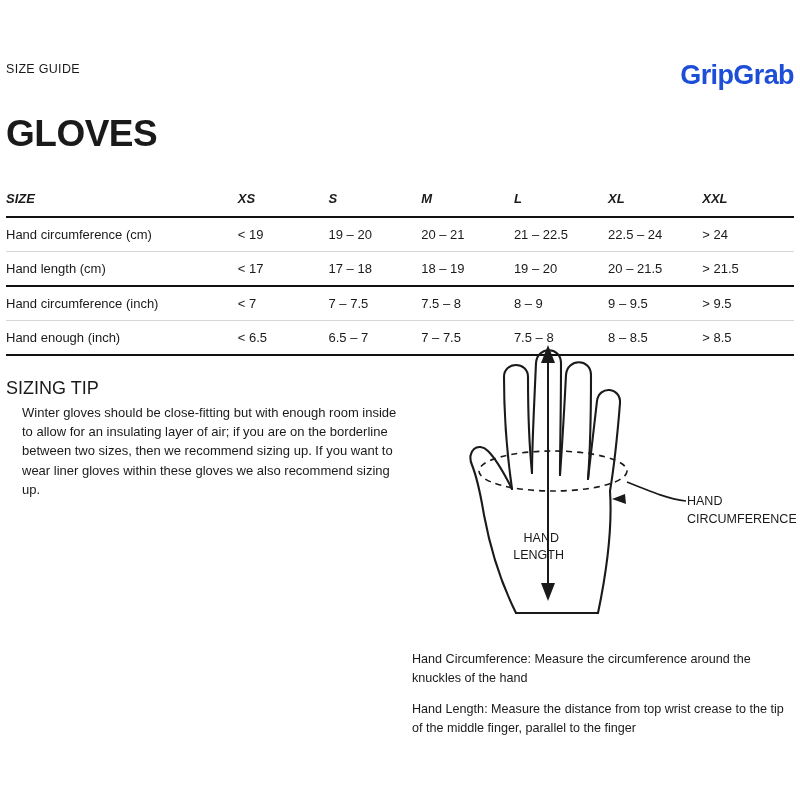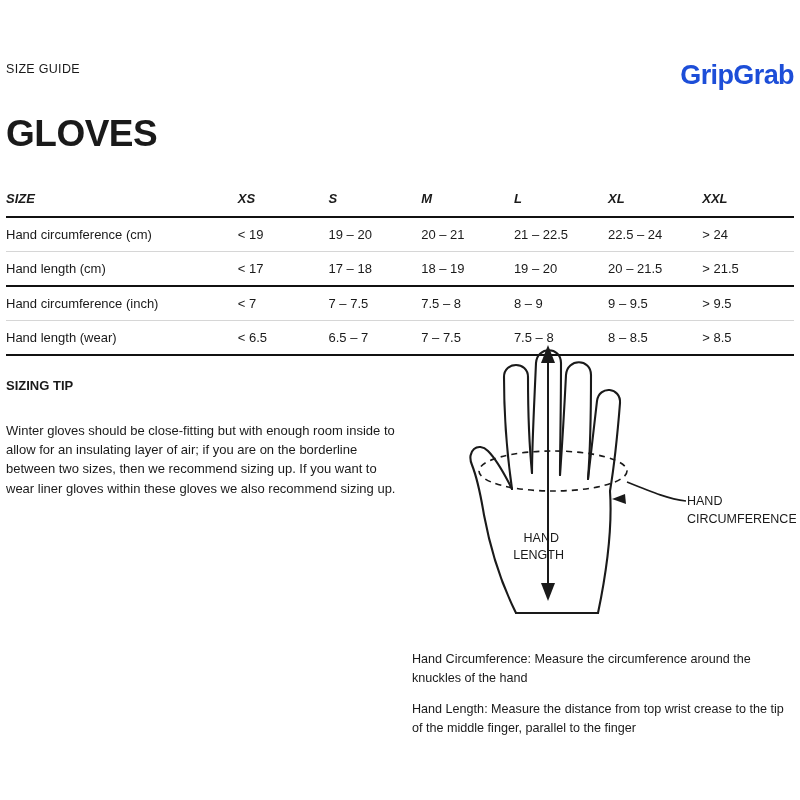--- a/index.html
+++ b/index.html
@@ -73,28 +73,29 @@
     border-bottom: 2px solid #111;
   }
   table.size-table tbody tr:last-child {
     border-bottom: 2px solid #111;
   }
   .col-label { width: 244px; }
   .col-size  { width: 100px; }
   
   .tip-wrap { margin-top: 22px; width: 400px; }
   .tip-title {
-    font-size: 13px;
-    font-weight: 700;
-    margin-bottom: 28px;
+    font-size: 18px;
+    font-weight: 400;
+    margin-bottom: 4px;
   }
   .tip-body {
     font-size: 13px;
     line-height: 1.48;
     color: #1a1a1a;
+    margin-left: 16px;
   }
   
   .figure {
     position: absolute;
     left: 404px;
     top: 333px;
     width: 392px;
     height: 420px;
   }
   .fig-svg { display: block; }
@@ -154,21 +155,21 @@
       <tr>
         <td>Hand circumference (inch)</td>
         <td>&lt; 7</td>
         <td>7 – 7.5</td>
         <td>7.5 – 8</td>
         <td>8 – 9</td>
         <td>9 – 9.5</td>
         <td>&gt; 9.5</td>
       </tr>
       <tr>
-        <td>Hand length (wear)</td>
+        <td>Hand enough (inch)</td>
         <td>&lt; 6.5</td>
         <td>6.5 – 7</td>
         <td>7 – 7.5</td>
         <td>7.5 – 8</td>
         <td>8 – 8.5</td>
         <td>&gt; 8.5</td>
       </tr>
     </tbody>
   </table>
 

